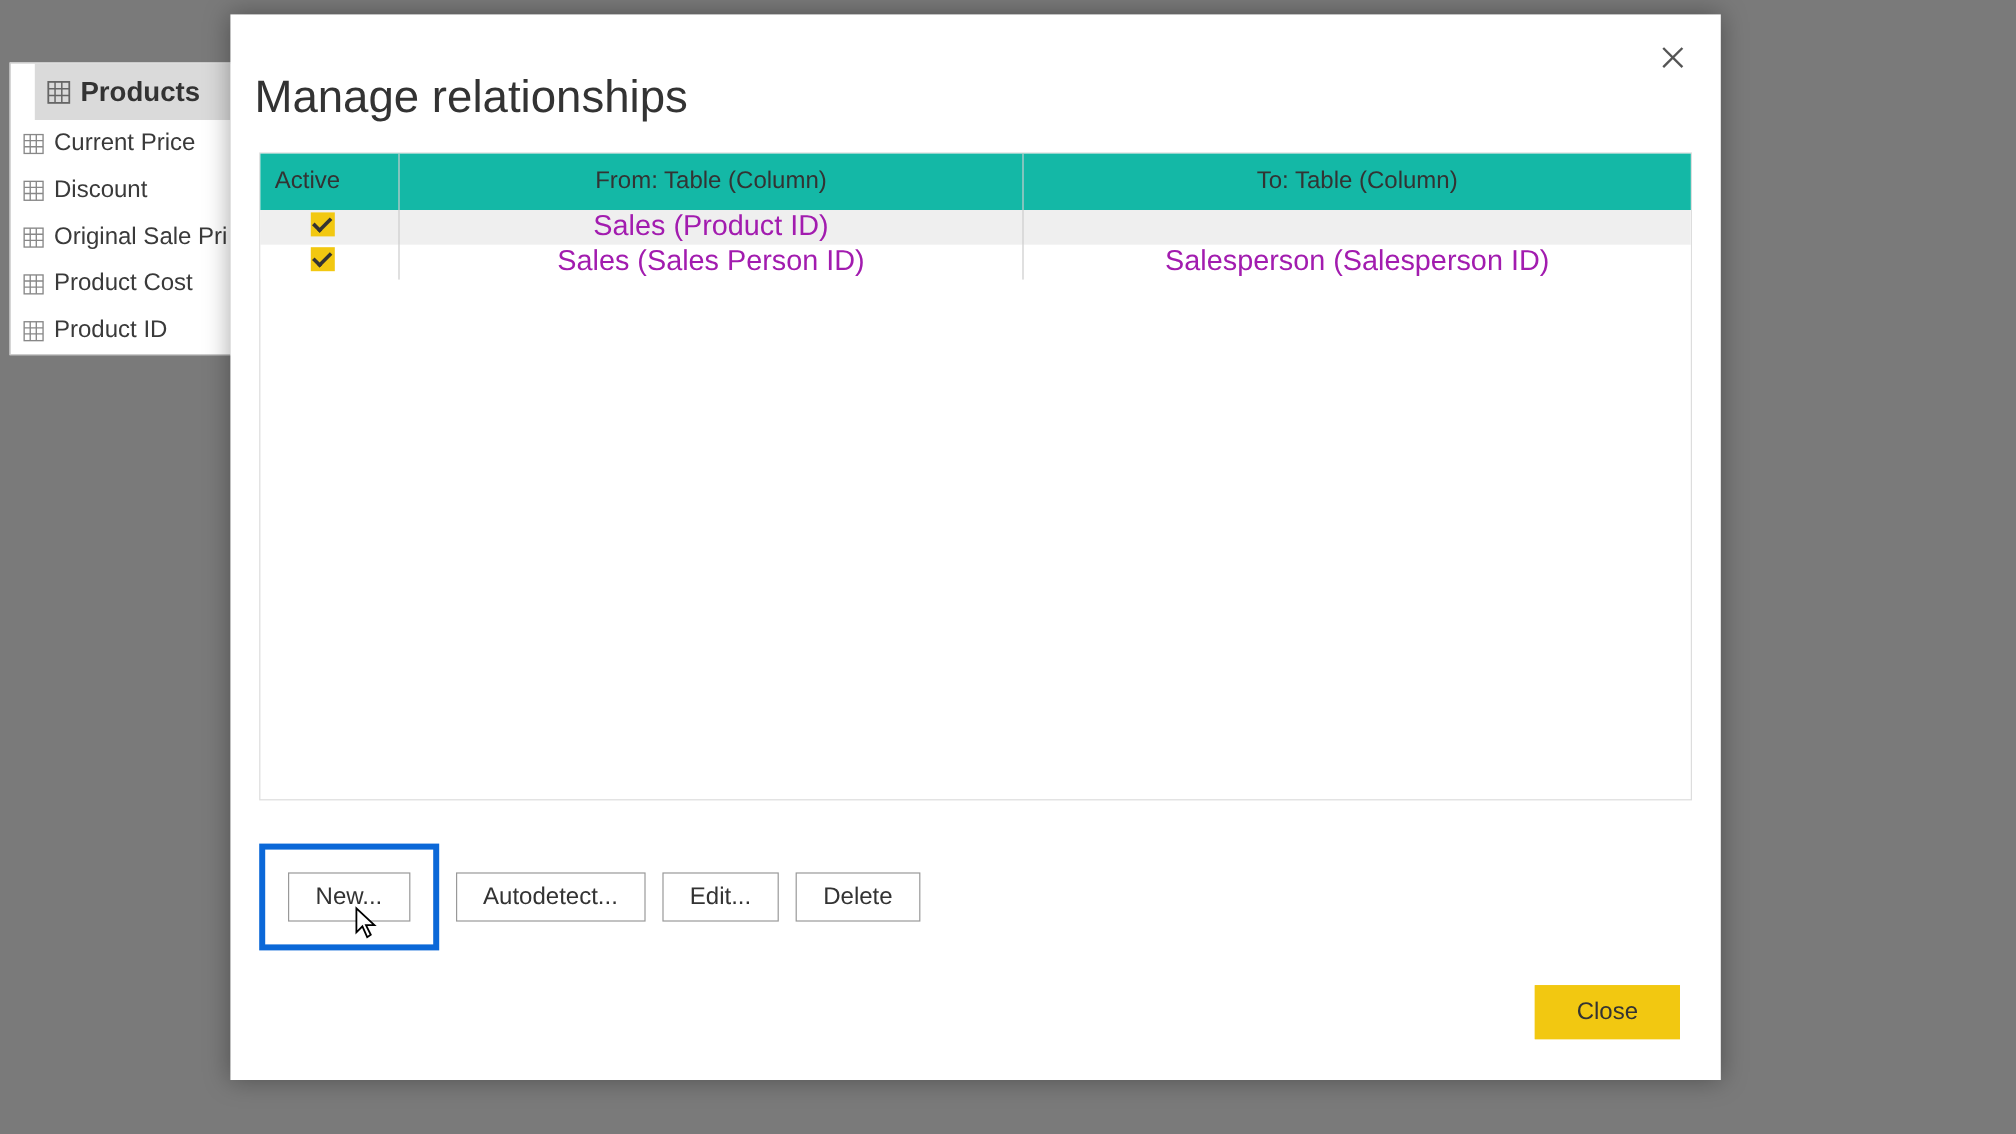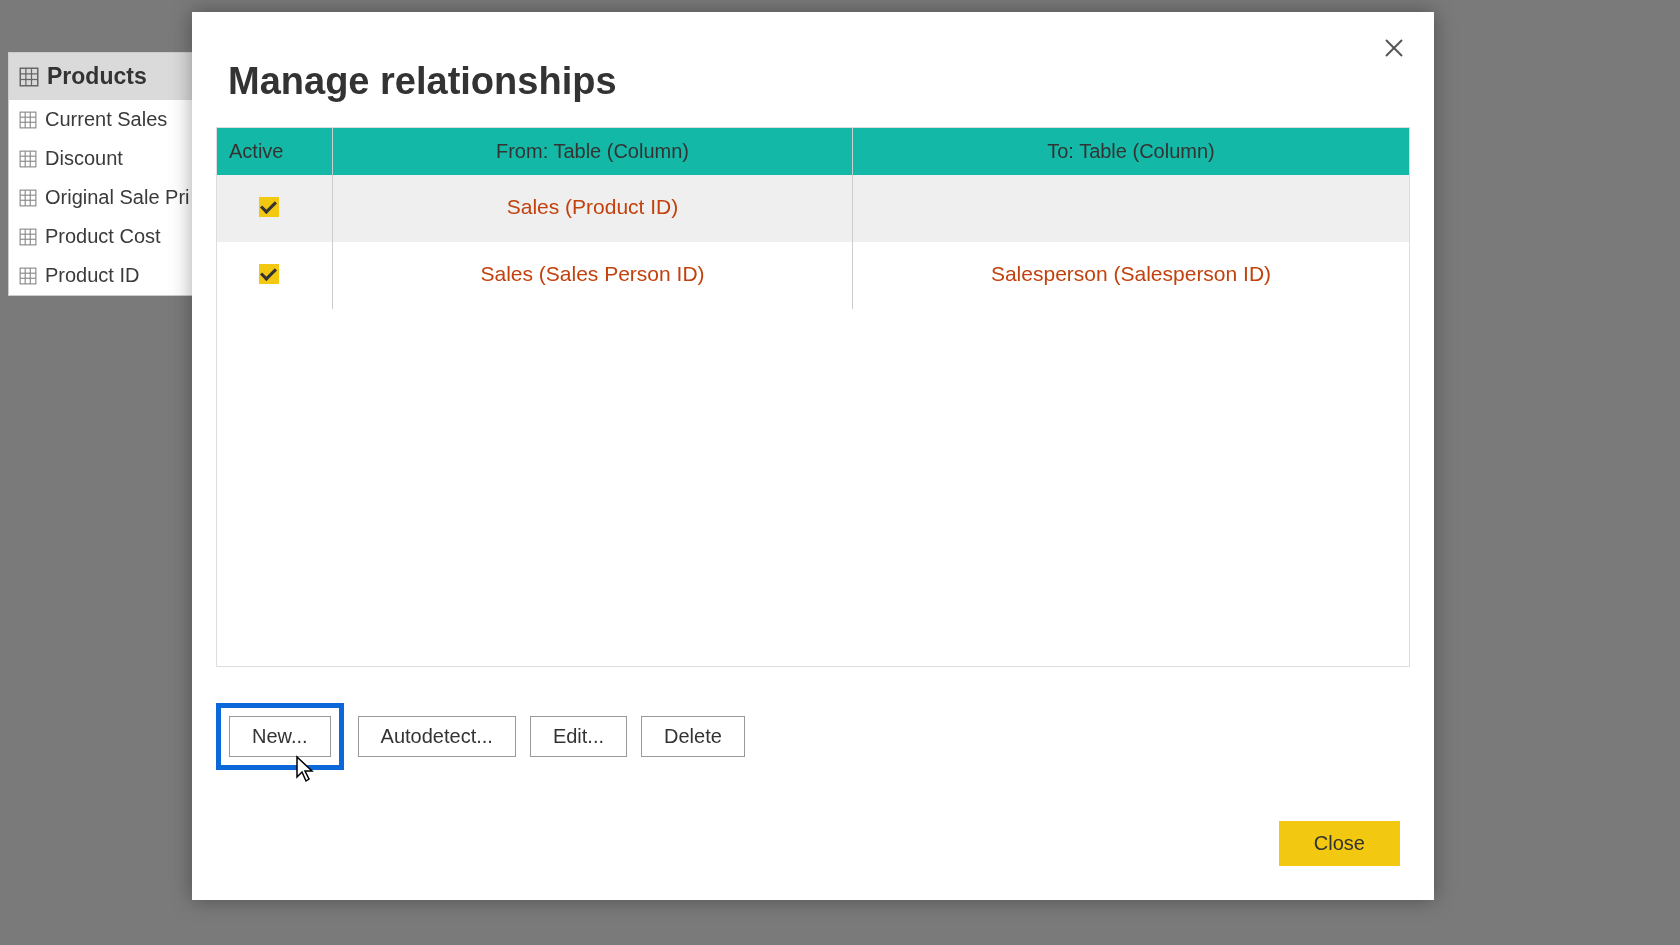--- a/index.html
+++ b/index.html
@@ -28,20 +28,21 @@
     
     .fields-panel-header {
       display: flex;
       align-items: center;
       gap: 8px;
       padding: 10px 10px;
       background: #dadada;
       font-size: 23px;
       font-weight: 600;
       color: #333;
+      margin-left: 20px;
     }
     
     .table-icon-svg {
       width: 20px;
       height: 20px;
       flex-shrink: 0;
     }
     
     .field-item {
       display: flex;
@@ -75,23 +76,23 @@
       right: 24px;
       width: 32px;
       height: 32px;
       cursor: pointer;
       display: flex;
       align-items: center;
       justify-content: center;
     }
     
     .dialog-title {
-      padding: 48px 24px 24px 36px;
+      padding: 48px 24px 24px 20px;
       font-size: 38px;
-      font-weight: 700;
+      font-weight: 400;
       color: #333;
     }
     
     .rel-table {
       margin: 0 24px;
       border: 1px solid #ddd;
       width: calc(100% - 48px);
       height: 540px;
     }
     
@@ -135,23 +136,23 @@
     .rel-row {
       display: flex;
       background: #fff;
     }
     
     .rel-row:nth-child(odd) {
       background: #efefef;
     }
     
     .rel-row .rel-cell {
-      padding: 20px 12px;
-      font-size: 21px;
-      color: #c2410c;
+      padding: 0 12px;
+      font-size: 24px;
+      color: #a21caf;
     }
     
     .checkbox-checked {
       display: inline-block;
       width: 20px;
       height: 20px;
       background: #f2c811;
       position: relative;
       margin-left: 30px;
       margin-top: 2px;
@@ -181,21 +182,21 @@
       background: #fff;
       padding: 8px 22px;
       font-size: 20px;
       color: #333;
       cursor: pointer;
       font-family: inherit;
     }
     
     .btn-highlight-wrap {
       border: 5px solid #0b68d8;
-      padding: 8px;
+      padding: 19px;
       display: inline-block;
       position: relative;
     }
     
     .footer-row {
       position: absolute;
       bottom: 34px;
       right: 34px;
     }
     
@@ -231,21 +232,21 @@
     <span>Products</span>
   </div>
   <div class="field-item">
     <svg class="table-icon-svg" viewBox="0 0 16 16">
       <rect x="1" y="1" width="14" height="14" fill="none" stroke="#888" stroke-width="1"></rect>
       <line x1="1" y1="5.5" x2="15" y2="5.5" stroke="#888"></line>
       <line x1="1" y1="10" x2="15" y2="10" stroke="#888"></line>
       <line x1="5.5" y1="1" x2="5.5" y2="15" stroke="#888"></line>
       <line x1="10" y1="1" x2="10" y2="15" stroke="#888"></line>
     </svg>
-    <span>Current Sales</span>
+    <span>Current Price</span>
   </div>
   <div class="field-item">
     <svg class="table-icon-svg" viewBox="0 0 16 16">
       <rect x="1" y="1" width="14" height="14" fill="none" stroke="#888" stroke-width="1"></rect>
       <line x1="1" y1="5.5" x2="15" y2="5.5" stroke="#888"></line>
       <line x1="1" y1="10" x2="15" y2="10" stroke="#888"></line>
       <line x1="5.5" y1="1" x2="5.5" y2="15" stroke="#888"></line>
       <line x1="10" y1="1" x2="10" y2="15" stroke="#888"></line>
     </svg>
     <span>Discount</span>

